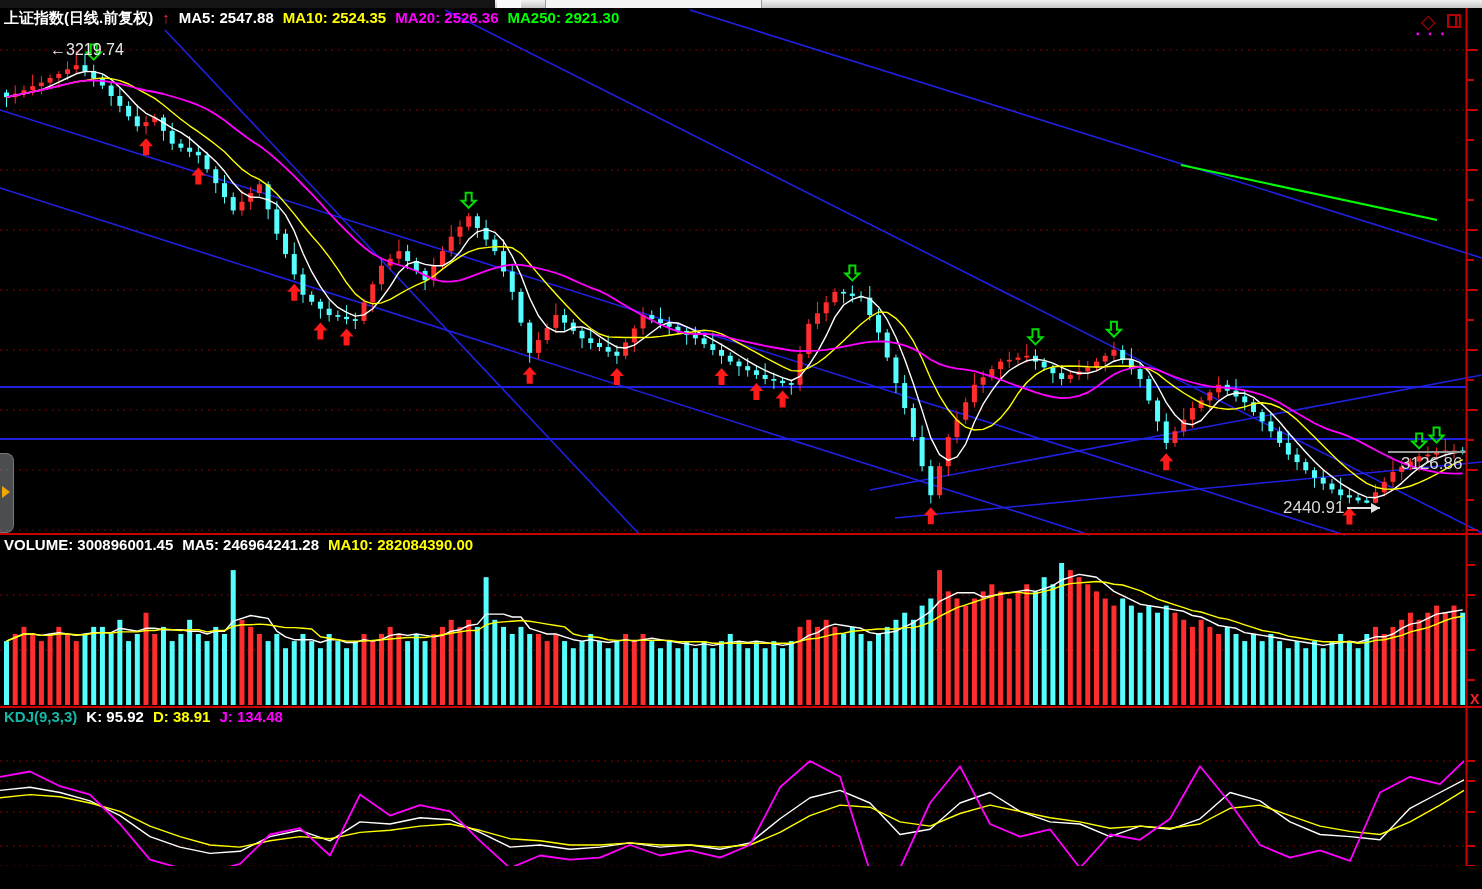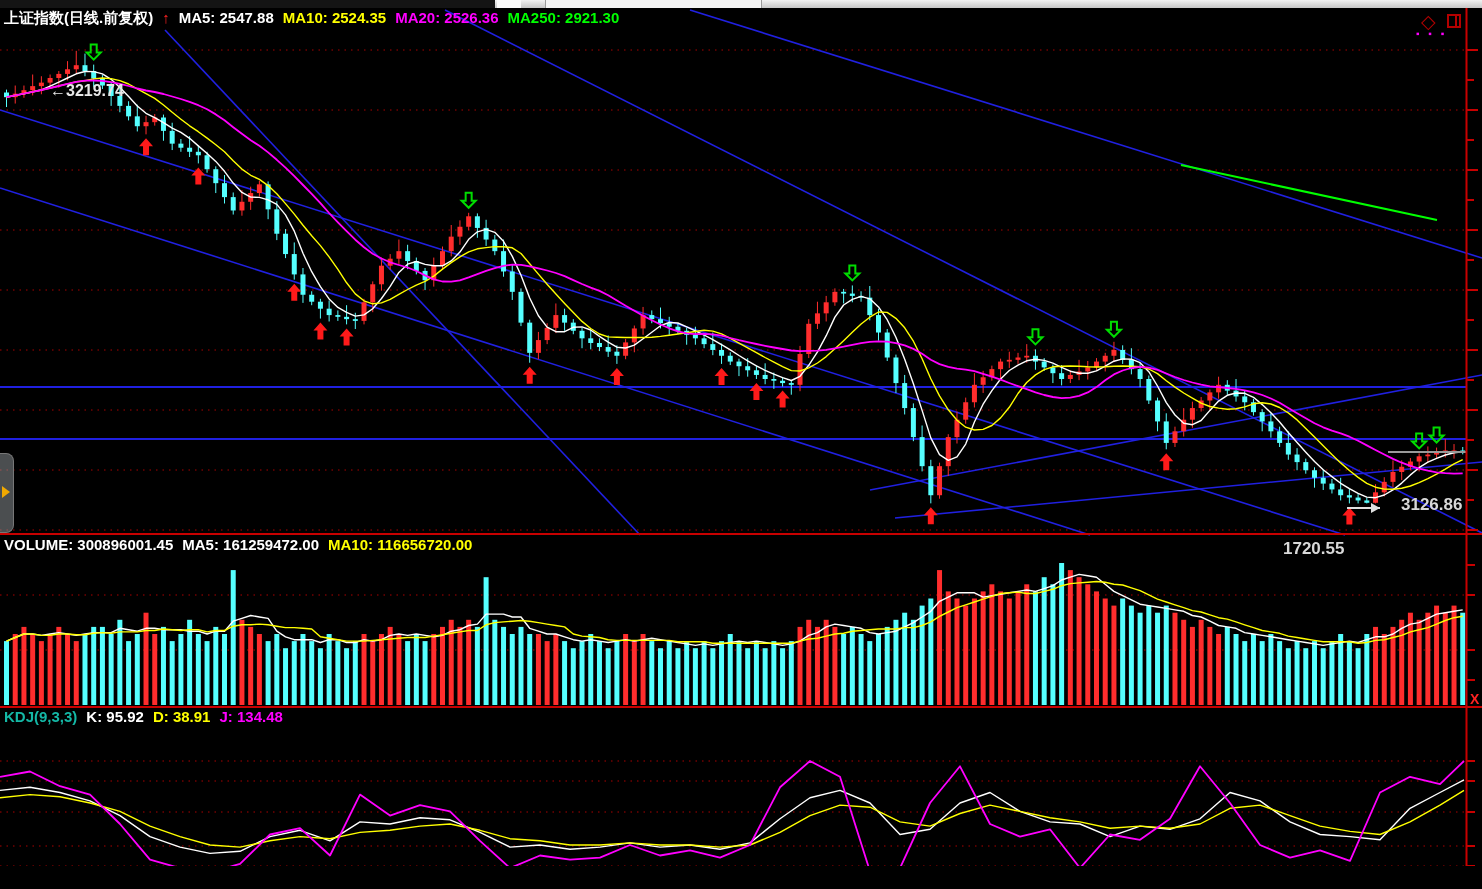--- a/index.html
+++ b/index.html
@@ -8,21 +8,21 @@
   .toolbar-strip{position:absolute;left:0;top:0;width:1482px;height:8px;background:#141414;}
   .toolbar-strip .seg{position:absolute;top:0;height:8px;}
   .hdr{position:absolute;font-size:15px;font-weight:700;white-space:nowrap;letter-spacing:0;}
   .hdr span{margin-right:9px;}
   .main-hdr{left:4px;top:9px;}
   .vol-hdr{left:4px;top:536px;}
   .kdj-hdr{left:4px;top:708px;}
   .w{color:#ffffff}.y{color:#ffff00}.m{color:#ff00ff}.g{color:#00ff00}.r{color:#ff2222}
   .gray{color:#14b8a6}
   svg.chart{position:absolute;left:0;top:0;}
-  .lbl{position:absolute;font-weight:700;white-space:nowrap;margin-top:41px;}
+  .lbl{position:absolute;font-weight:400;white-space:nowrap;}
   .peak-lbl{left:50px;top:41px;font-size:16px;color:#e8e8e8;}
   .low-lbl{left:1283px;top:498px;font-size:17px;color:#d8d8d8;}
   .lvl-lbl{left:1401px;top:454px;font-size:17px;color:#d8d8d8;}
   .icon-diamond{position:absolute;left:1421px;top:10px;font-size:19px;color:#b40000;font-weight:400;}
   .icon-panel{position:absolute;left:1447px;top:14px;width:14px;height:14px;border:2px solid #b40000;box-sizing:border-box;}
   .icon-panel i{position:absolute;right:2px;top:0;bottom:0;width:2px;background:#b40000;}
   .icon-dots{position:absolute;left:1416px;top:28px;font-size:10px;color:#ff00ff;letter-spacing:3px;}
   .close-x{position:absolute;left:1470px;top:691px;font-size:14px;font-weight:700;color:#ff2222;cursor:pointer;}
   .left-handle{position:absolute;left:0;top:453px;width:13px;height:78px;background:rgba(150,155,160,.5);
                border:1px solid #777;border-left:none;border-radius:0 8px 8px 0;}
@@ -650,29 +650,29 @@
         <line x1="1466" y1="846" x2="1475" y2="846" stroke="#c80000" stroke-width="2"></line>
         <line x1="1466" y1="866" x2="1475" y2="866" stroke="#c80000" stroke-width="2"></line>
       </g>
     </svg>
 
   <div class="hdr main-hdr">
     <span class="w">上证指数(日线.前复权)</span><span class="r">↑</span><span class="w">MA5: 2547.88</span><span class="y">MA10: 2524.35</span><span class="m">MA20: 2526.36</span><span class="g">MA250: 2921.30</span>
   </div>
 
   <div class="hdr vol-hdr">
-    <span class="w">VOLUME: 300896001.45</span><span class="w">MA5: 161259472.00</span><span class="y">MA10: 116656720.00</span>
+    <span class="w">VOLUME: 300896001.45</span><span class="w">MA5: 246964241.28</span><span class="y">MA10: 282084390.00</span>
   </div>
 
   <div class="hdr kdj-hdr">
     <span class="gray">KDJ(9,3,3)</span><span class="w">K: 95.92</span><span class="y">D: 38.91</span><span class="m">J: 134.48</span>
   </div>
 
   <div class="lbl peak-lbl">←3219.74</div>
-  <div class="lbl low-lbl">1720.55</div>
+  <div class="lbl low-lbl">2440.91</div>
   <div class="lbl lvl-lbl">3126.86</div>
 
   <div class="icon-diamond">◇</div>
   <div class="icon-panel">
       <i></i>
     </div>
   <div class="icon-dots">▪ ▪ ▪</div>
 
   <div class="close-x">X</div>
 

